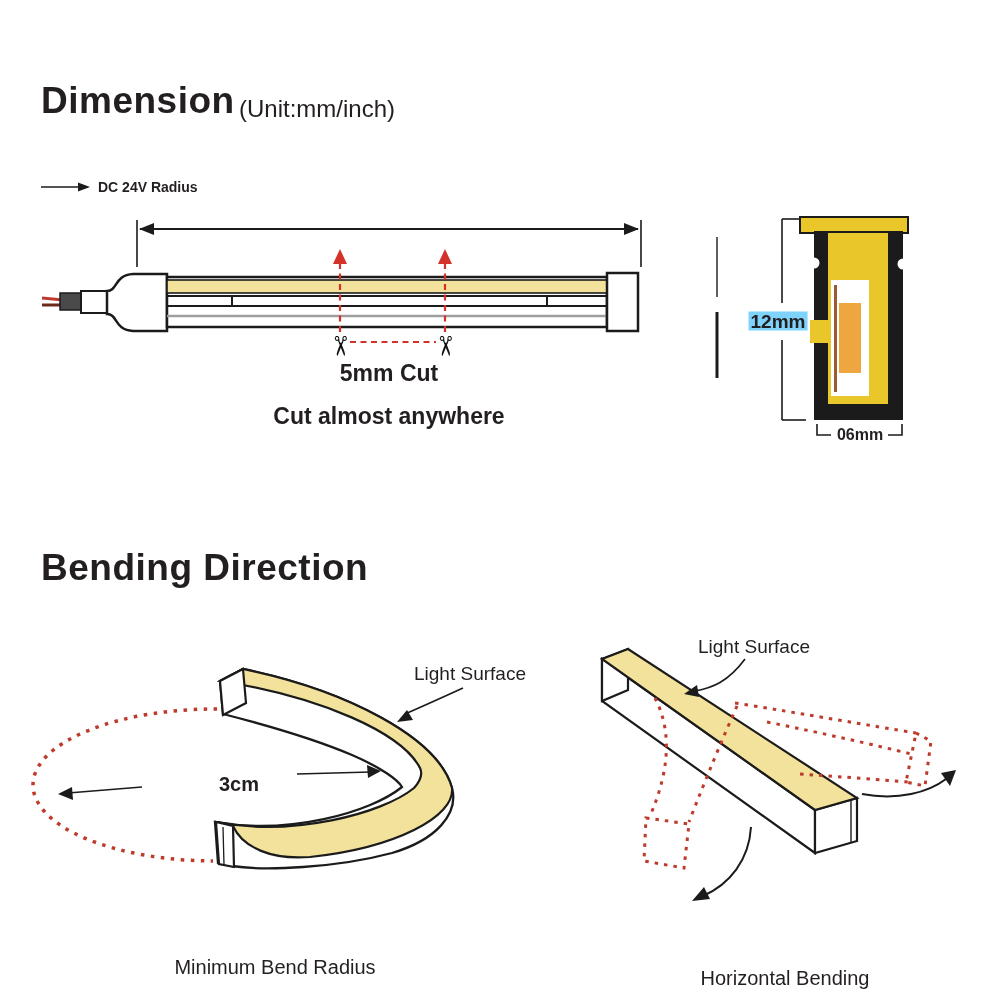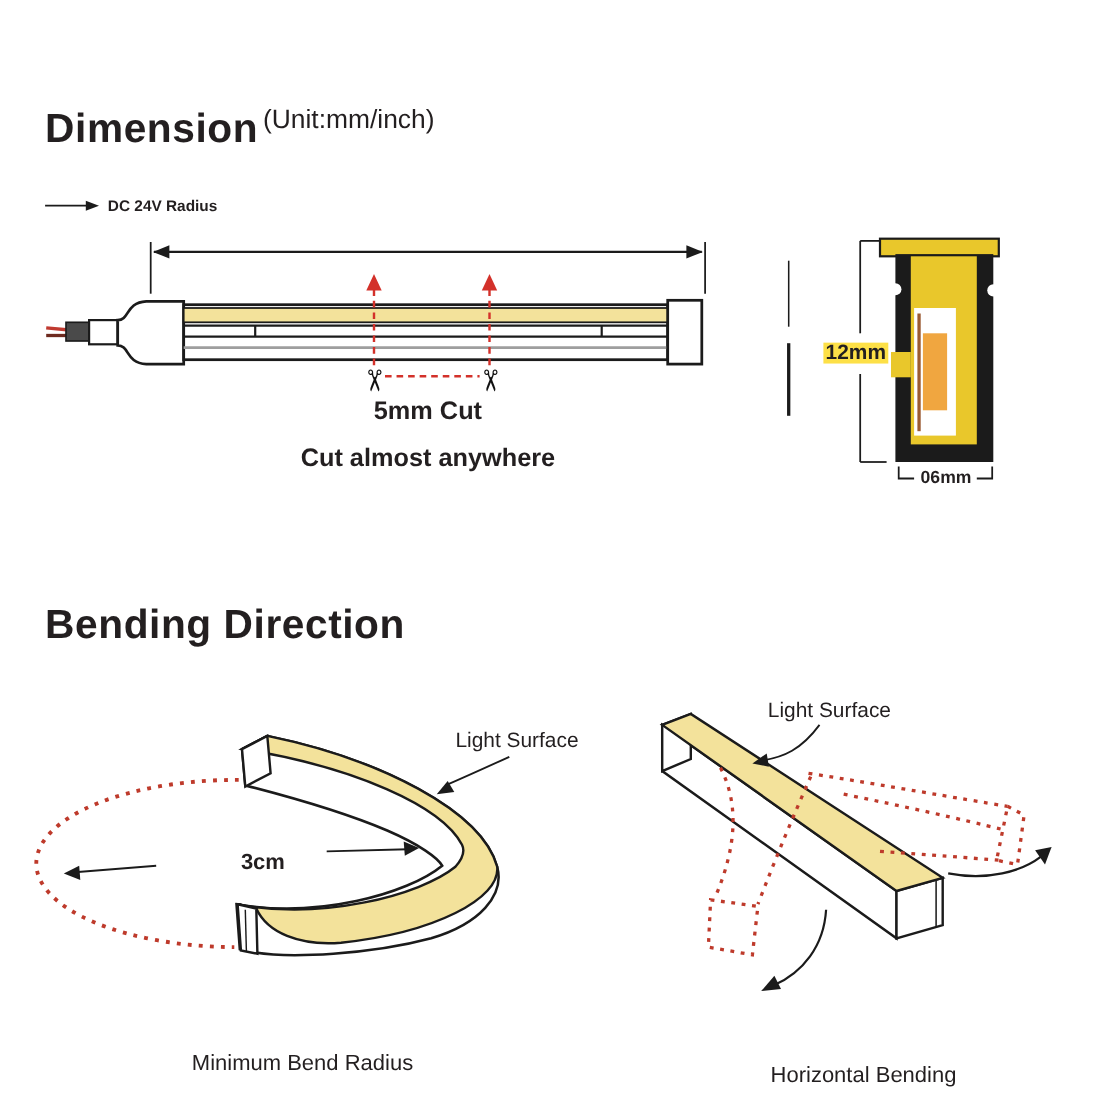--- a/index.html
+++ b/index.html
@@ -2,26 +2,26 @@
 <html><head>
 <meta charset="utf-8">
 <style>
   html,body{margin:0;padding:0;background:#fff;}
   .canvas{position:relative;width:1000px;height:1000px;background:#fff;overflow:hidden;
           font-family:"Liberation Sans", sans-serif;color:#231f20;}
   svg.layer{position:absolute;left:0;top:0;}
   .txt{position:absolute;white-space:nowrap;line-height:1;}
   .ctr{transform:translate(-50%,-50%);}
   .ctrx{transform:translateX(-50%);}
-  #t-dim-title{left:41px;top:82px;font-size:37px;font-weight:bold;letter-spacing:.5px;margin-top:16px;}
+  #t-dim-title{left:41px;top:82px;font-size:37px;font-weight:bold;letter-spacing:.5px;}
   #t-dim-unit{left:239px;top:97px;font-size:24px;}
   #t-dc-input{left:98px;top:180px;font-size:14px;font-weight:bold;}
   #t-cut-label{left:389px;top:362px;font-size:23px;font-weight:bold;}
   #t-cut-sub{left:389px;top:405px;font-size:23px;font-weight:bold;}
-  #t-12mm{left:778px;top:321px;font-size:19px;font-weight:bold;background:#fde047;padding:0 2px;text-align:center;}
+  #t-12mm{left:778px;top:321px;font-size:19px;font-weight:bold;background:#7dd3fc;padding:0 2px;text-align:center;}
   #t-06mm{left:860px;top:435px;font-size:16px;font-weight:bold;}
   #t-bend-title{left:41px;top:549px;font-size:37px;font-weight:bold;letter-spacing:.5px;}
   #t-ls-left{left:414px;top:664px;font-size:19px;}
   #t-3cm{left:239px;top:784px;font-size:20px;font-weight:bold;}
   #t-cap-left{left:275px;top:954px;font-size:20px;margin-top:13px;}
   #t-ls-right{left:698px;top:637px;font-size:19px;}
   #t-cap-right{left:785px;top:978px;font-size:20px;}
   .scissors{position:absolute;font-size:27px;color:#111;
             transform:translate(-50%,-50%) rotate(90deg);}
   #sc-left{left:340px;top:346px;}

